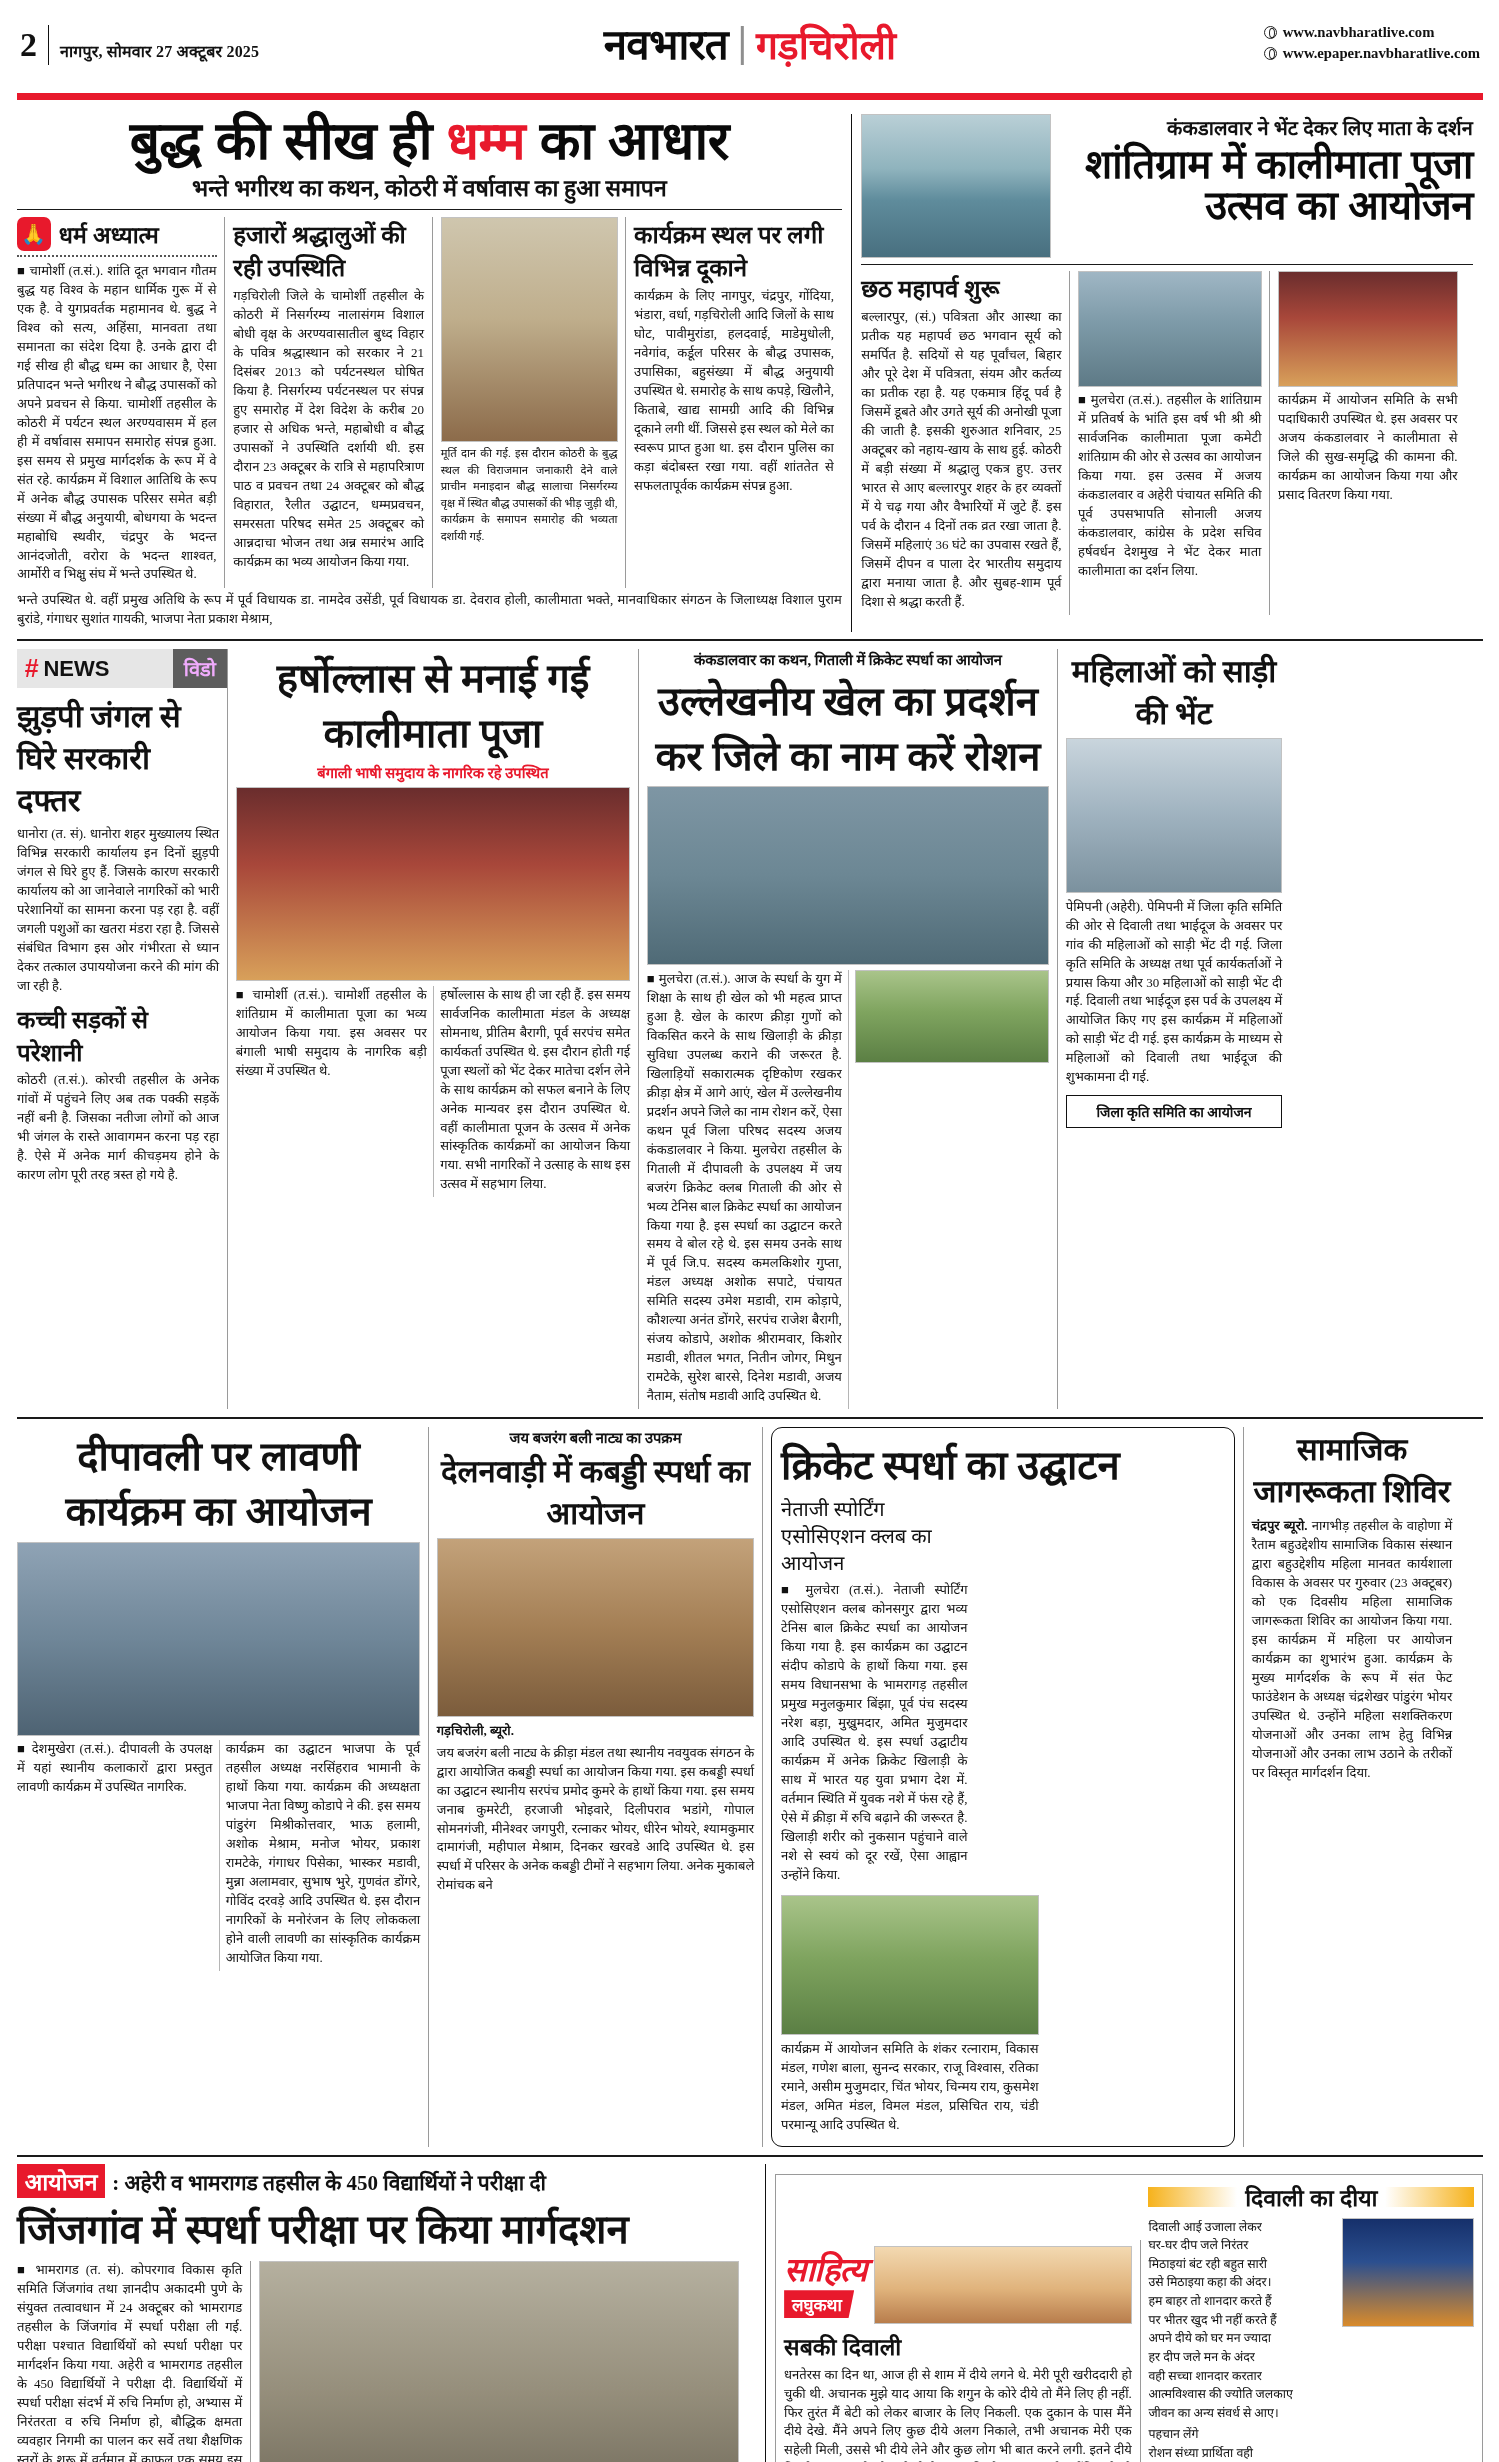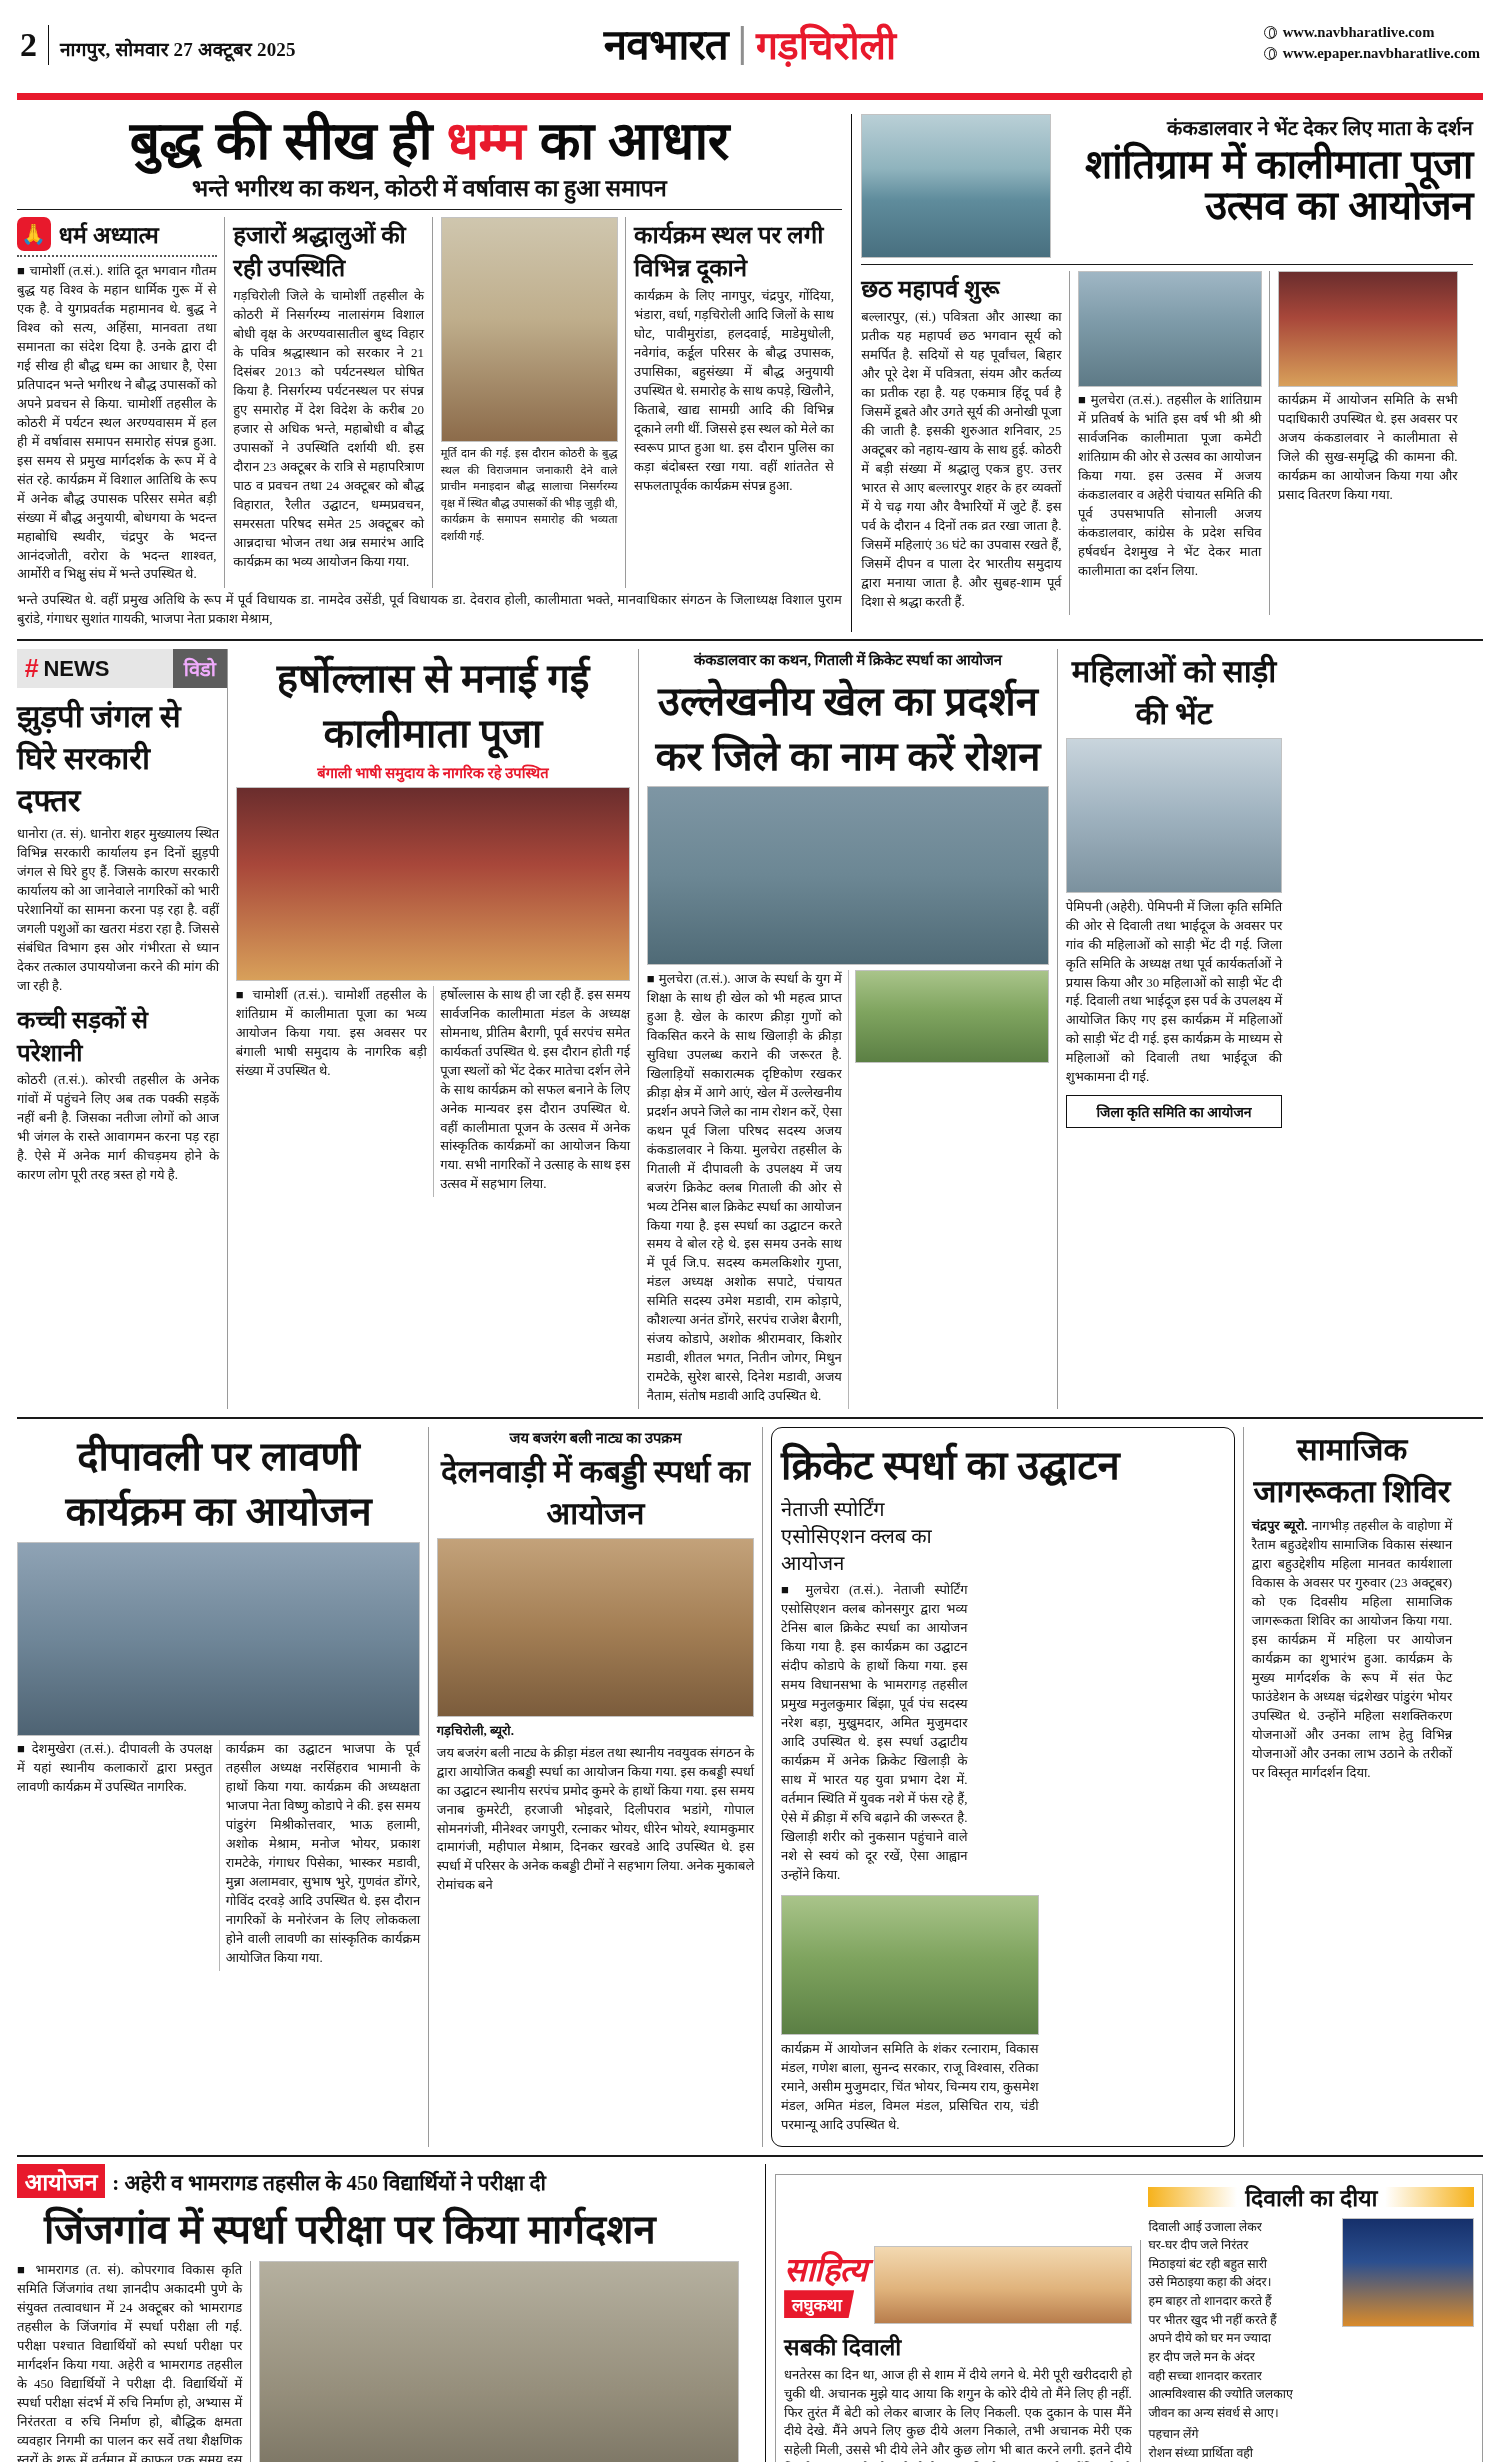--- a/index.html
+++ b/index.html
@@ -34,21 +34,21 @@
     color: #111;
     line-height: 1;
     font-family: "Liberation Serif", serif;
     padding-right: 11px;
     border-right: 1.6px solid #111;
     height: 40px;
     display: flex;
     align-items: center;
   }
   .mh-date {
-    font-size: 19px;
+    font-size: 16px;
     font-weight: 700;
     letter-spacing: 0.2px;
     padding-bottom: 3.1px;
   }
   .mh-center { display: flex; align-items: center; gap: 12.4px; position:absolute; left:50%; transform:translateX(-50%);}
   .mh-logo {
     font-size: 42px;
     font-weight: 900;
     letter-spacing: -0.8px;
     color: #0b0b0b;
@@ -406,21 +406,21 @@
 
     <div class="rule-h" style="margin-top:7.8px;border-top-width:2.3px;"></div>
 
     <div class="row" style="margin-top:7.8px;">
 
       <div style="width:749px;padding-right:9.3px;border-right:1.6px solid #111;">
         <div style="display:flex;align-items:baseline;gap:7px;">
           <span style="background:#e8192c;color:#fff;font-family:'Liberation Sans',sans-serif;font-weight:900;font-size:23px;padding:0.8px 7.8px;">आयोजन</span>
           <span style="font-size:21px;font-weight:700;">: अहेरी व भामरागड तहसील के 450 विद्यार्थियों ने परीक्षा दी</span>
         </div>
-        <h2 class="hl hl-lg" style="margin-top:1.6px;margin-left:27px;">जिंजगांव में स्पर्धा परीक्षा पर किया मार्गदशन</h2>
+        <h2 class="hl hl-lg" style="margin-top:1.6px;">जिंजगांव में स्पर्धा परीक्षा पर किया मार्गदशन</h2>
 
         <div class="row" style="margin-top:6.2px;">
           <div class="col" style="width:233px;padding-left:0;">
             <p class="body">■ भामरागड (त. सं). कोपरगाव विकास कृति समिति जिंजगांव तथा ज्ञानदीप अकादमी पुणे के संयुक्त तत्वावधान में 24 अक्टूबर को भामरागड तहसील के जिंजगांव में स्पर्धा परीक्षा ली गई. परीक्षा पश्चात विद्यार्थियों को स्पर्धा परीक्षा पर मार्गदर्शन किया गया. अहेरी व भामरागड तहसील के 450 विद्यार्थियों ने परीक्षा दी. विद्यार्थियों में स्पर्धा परीक्षा संदर्भ में रुचि निर्माण हो, अभ्यास में निरंतरता व रुचि निर्माण हो, बौद्धिक क्षमता व्यवहार निगमी का पालन कर सर्वे तथा शैक्षणिक स्तरों के शुरू में वर्तमान में काफल एक समय इस व्यापक को कोपरगाव विकास कृति समिति जिंजगांव ने उक्त स्पर्धा परीक्षा का आयोजन किया था.</p>
             <p class="body" style="margin-top:3.1px;">दिवाली की अवकाशावधि का सदुपयोग करते हुए परीक्षा का आयोजन किया गया था. खोतीपिंड किसान पुरस्कृत विद्यालय जिंजगांव मडावी के प्रयास से व परिसर के युवाओं की सहयोग से परीक्षा उपक्रम रूप से संपन्न हुआ था.</p>
           </div>
           <div class="col" style="width:497px;">
             <div class="img hall" style="height:256px;"></div>
             <div class="cap" style="text-align:center;font-size:14.7px;margin-top:4.7px;">कार्यक्रम में मेधावी विद्यार्थियों का किया गया सत्कार</div>
           </div>

